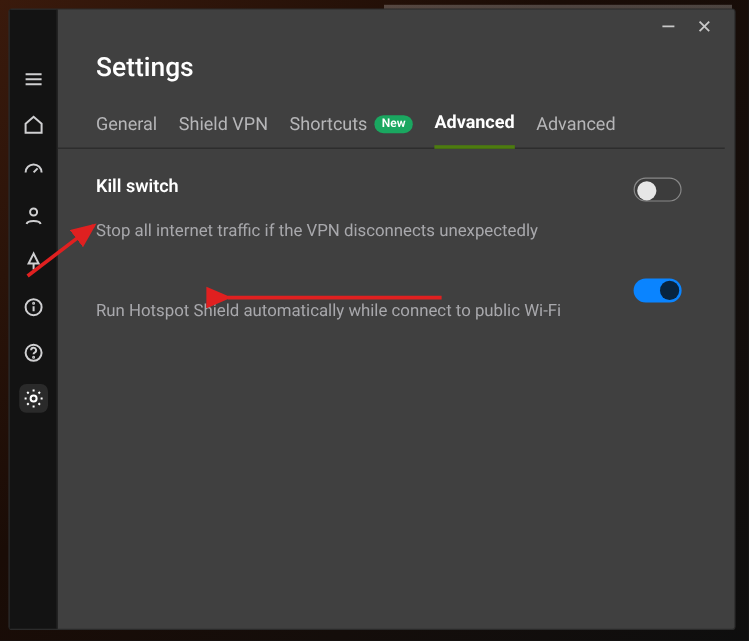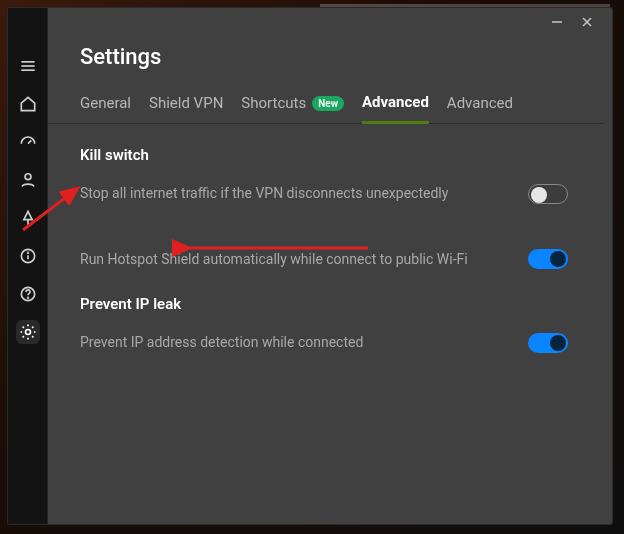--- a/index.html
+++ b/index.html
@@ -96,21 +96,21 @@
     color: #fff;
     font-size: 10px;
     padding: 2px 6px;
     border-radius: 999px;
     font-weight: 600;
   }
   .options {
     padding: 22px 36px 0 32px;
     display: flex; flex-direction: column; gap: 26px;
   }
-  .opt { display: flex; align-items: flex-end; gap: 14px; }
+  .opt { display: flex; align-items: flex-start; gap: 14px; }
   .opt .text { flex: 1; }
   .opt .label { color: #fff; font-size: 15px; font-weight: 600; margin-bottom: 4px; }
   .opt .desc  { color: #a8a8ac; font-size: 14px; line-height: 1.4; margin-top: 20px; }
   .toggle {
     width: 40px; height: 20px;
     border-radius: 999px;
     position: relative;
     cursor: pointer;
     flex-shrink: 0;
     margin-top: 2px;
@@ -254,29 +254,20 @@
           <div class="label">Kill switch</div>
           <div class="desc">Stop all internet traffic if the VPN disconnects unexpectedly</div>
         </div>
         <div class="toggle off">
             <div class="knob"></div>
           </div>
       </div>
       <div class="opt">
         <div class="text">
           <div class="desc">Run Hotspot Shield automatically while connect to public Wi-Fi</div>
-        </div>
-        <div class="toggle on">
-            <div class="knob"></div>
-          </div>
-      </div>
-      <div class="opt">
-        <div class="text">
-          <div class="label">Prevent IP leak</div>
-          <div class="desc">Prevent IP address detection while connected</div>
         </div>
         <div class="toggle on">
             <div class="knob"></div>
           </div>
       </div>
     </div>
   </div>
 </div>
 
 <div class="arrow" style="left:18px; top:180px;">

